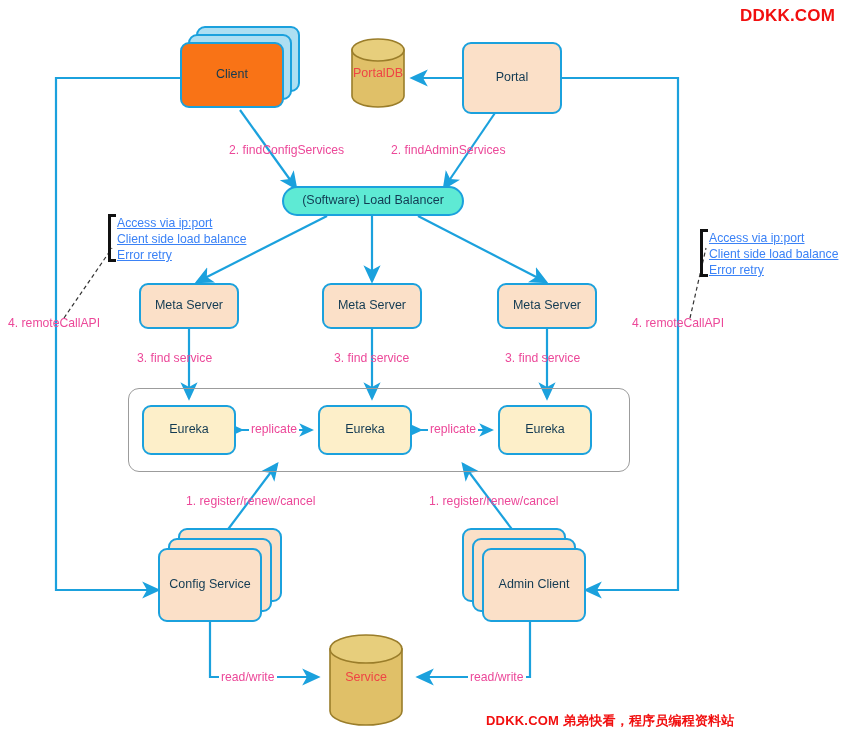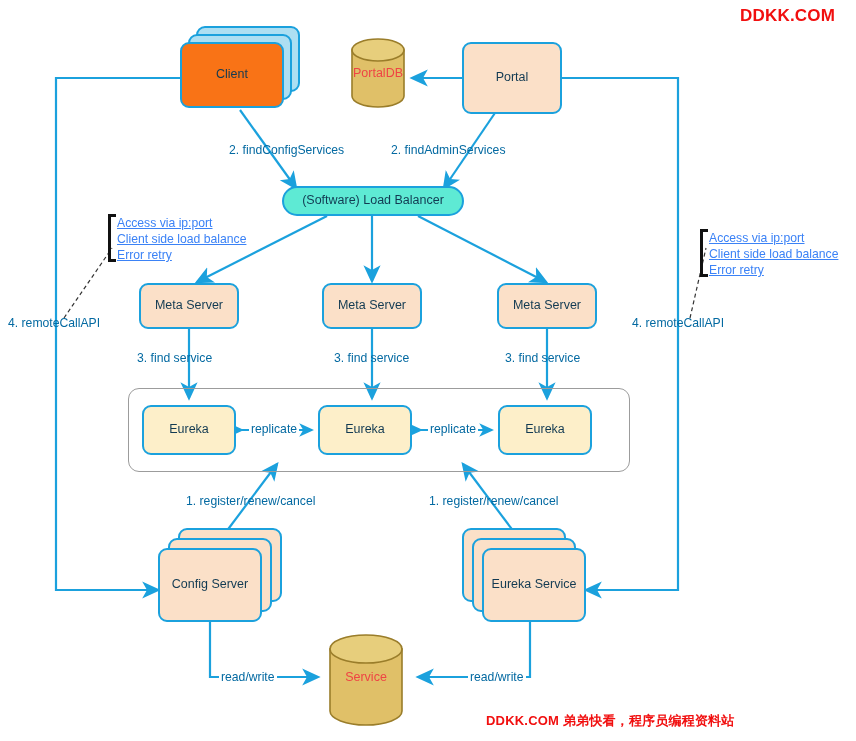--- a/index.html
+++ b/index.html
@@ -62,21 +62,21 @@
   }
   .db .db-label{
     position:absolute;
     left:0; right:0;
     text-align:center;
     color:#ef4444;
     font-size:12.5px;
   }
   .lbl{
     position:absolute;
-    color:#0369a1;
+    color:#ec4899;
     font-size:12.2px;
     white-space:nowrap;
     z-index:6;
   }
   .note{
     position:absolute;
     color:#3b82f6;
     font-size:12.2px;
     line-height:1.32;
     white-space:nowrap;
@@ -198,27 +198,27 @@
   <div class="node eureka" style="left:318px;top:405px;width:94px;height:50px;">
     <span>Eureka</span>
   </div>
   <div class="node eureka" style="left:498px;top:405px;width:94px;height:50px;">
     <span>Eureka</span>
   </div>
 
   <div class="stack-card peach" style="left:178px;top:528px;width:104px;height:74px;"></div>
   <div class="stack-card peach" style="left:168px;top:538px;width:104px;height:74px;"></div>
   <div class="node peach" style="left:158px;top:548px;width:104px;height:74px;">
-    <span>Config Server</span>
+    <span>Config Service</span>
   </div>
 
   <div class="stack-card peach" style="left:462px;top:528px;width:104px;height:74px;"></div>
   <div class="stack-card peach" style="left:472px;top:538px;width:104px;height:74px;"></div>
   <div class="node peach" style="left:482px;top:548px;width:104px;height:74px;">
-    <span>Eureka Service</span>
+    <span>Admin Client</span>
   </div>
 
   <div class="db" style="left:328px;top:634px;width:76px;height:92px;">
     <svg width="76" height="92" viewBox="0 0 76 92">
       <path d="M2,15 L2,77 A36,14 0 0 0 74,77 L74,15 Z" fill="#e0c068" stroke="#9a7d2a" stroke-width="1.6"></path>
       <ellipse cx="38" cy="15" rx="36" ry="14" fill="#e7ce7c" stroke="#9a7d2a" stroke-width="1.6"></ellipse>
     </svg>
     <div class="db-label" style="top:36px;">Service</div>
   </div>
 

